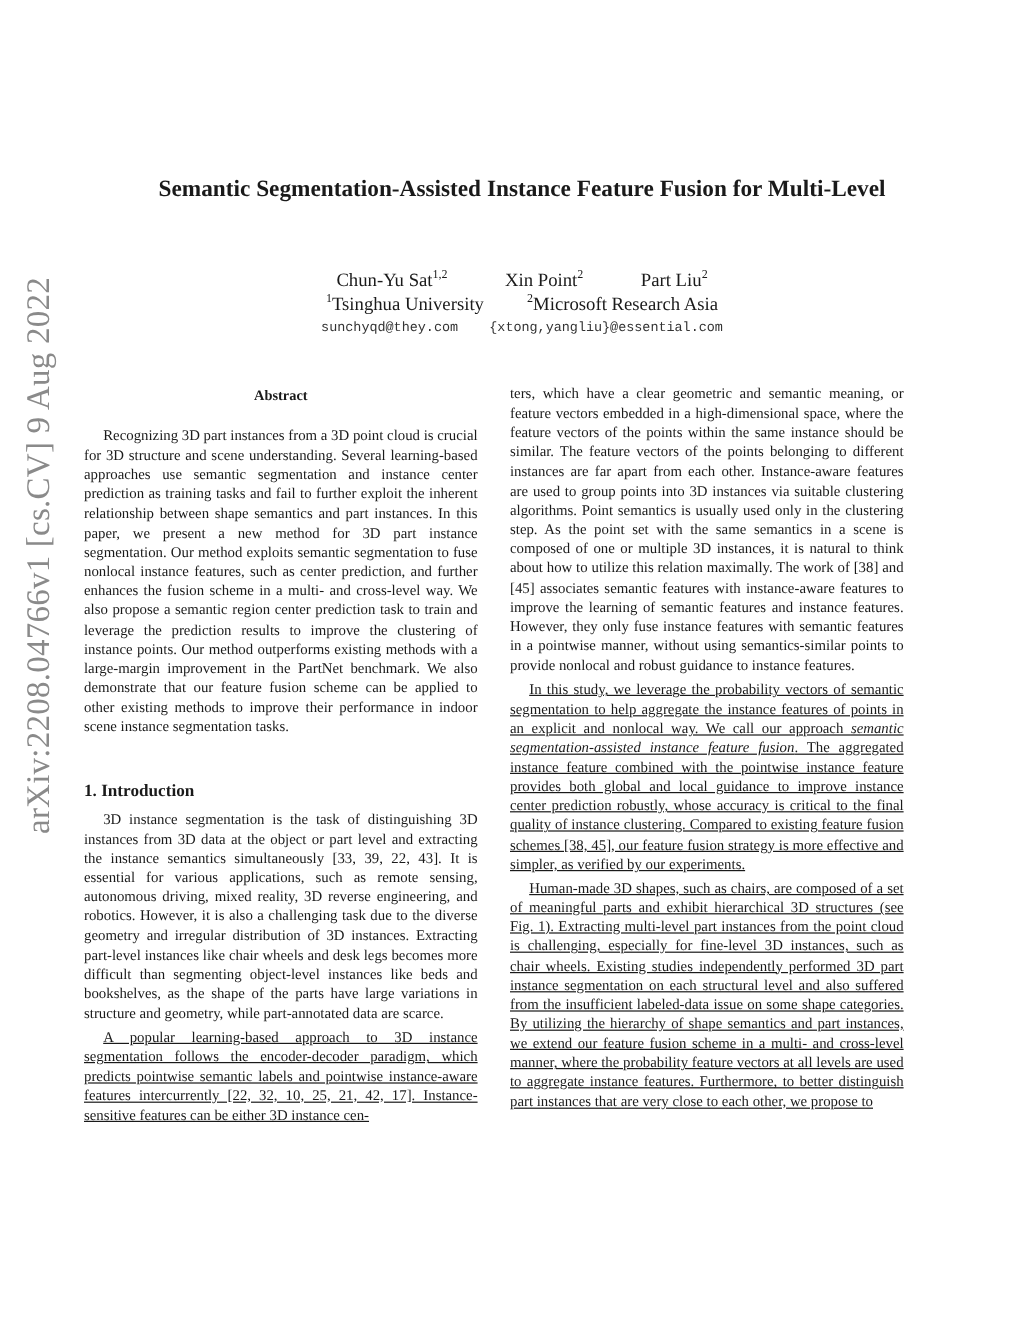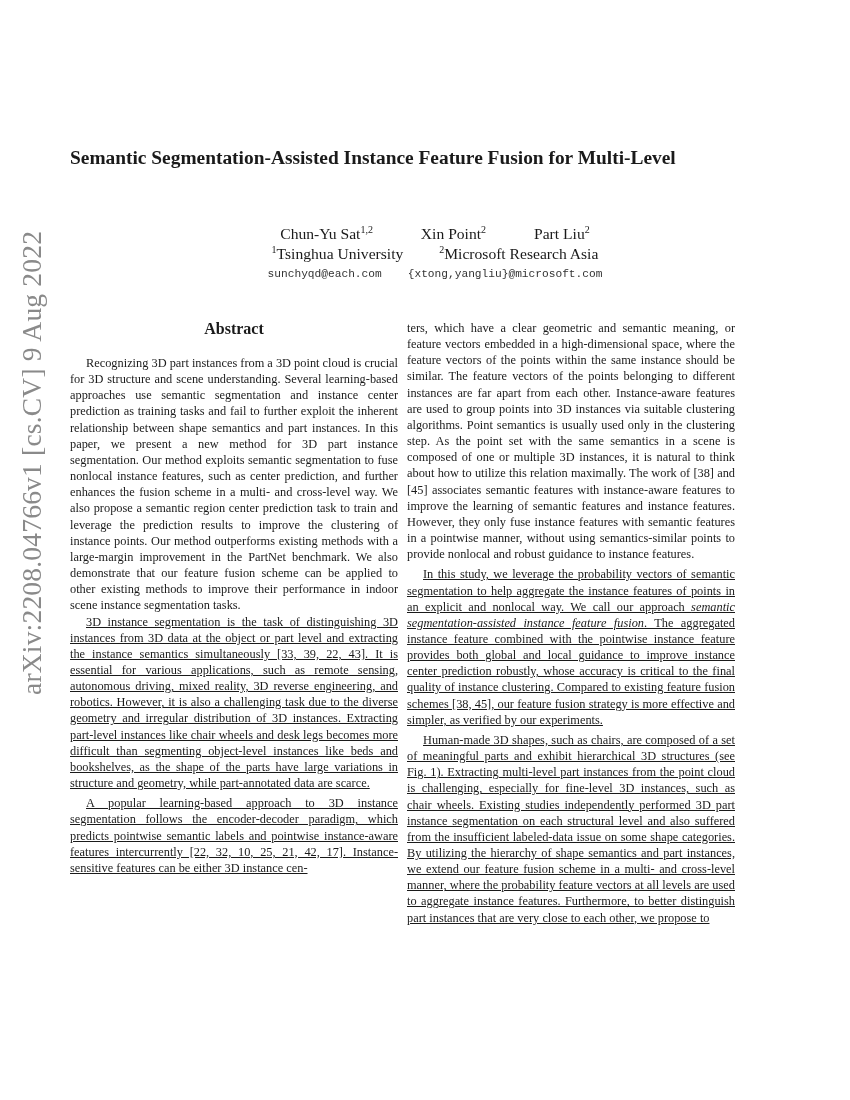--- a/index.html
+++ b/index.html
@@ -8,43 +8,43 @@
     font-family: "Liberation Serif", "DejaVu Serif", serif; color: #1a1a1a;
   }
   .arxiv-stamp {
     position: absolute; left: 10px; top: 290px; height: 405px; width: 44px;
     writing-mode: vertical-rl; transform: rotate(180deg);
     font-family: "Liberation Serif", serif; font-size: 27.5px; color: #8a8a8a;
     white-space: nowrap; text-align: left; line-height: 44px; letter-spacing: 0.2px;
   }
   .title {
     position: absolute; left: 70px; width: 730px; top: 145px;
-    text-align: left; font-weight: bold; font-size: 19.4px; line-height: 26px;
+    text-align: center; font-weight: bold; font-size: 19.4px; line-height: 26px;
   }
   .authors {
     position: absolute; left: 70px; width: 730px; top: 224px; text-align: center;
     font-size: 15.6px; line-height: 20px;
   }
   .authors sup { font-size: 10px; vertical-align: 6px; line-height: 0; }
   .authors .gap { display: inline-block; width: 44px; }
   .affil { position: absolute; left: 70px; width: 730px; top: 244px; text-align: center; font-size: 15.6px; line-height: 20px; }
   .affil .gap { display: inline-block; width: 32px; }
   .affil sup { font-size: 10px; vertical-align: 6px; line-height: 0; }
   .emails {
     position: absolute; left: 70px; width: 730px; top: 266px; text-align: center;
     font-family: "Liberation Mono", "DejaVu Sans Mono", monospace; font-size: 11.2px; color: #333; line-height: 16px;
   }
   .emails .gap { display: inline-block; width: 26px; }
   .col { position: absolute; width: 328px; font-size: 12.35px; line-height: 16.15px; text-align: justify; }
   .col p { margin: 0; }
   .col p.indent { text-indent: 16px; }
   .col p + p { margin-top: 0; text-decoration: underline; }
   .col-left { left: 70px; top: 320px; }
-  .col-right { left: 407px; top: 320px; }
-  .abstract-heading { text-align: center; font-weight: bold; font-size: 16px; line-height: 18px; margin: 0 0 17px 0; }
+  .col-right { left: 425px; top: 320px; }
+  .abstract-heading { text-align: center; font-weight: bold; font-size: 12px; line-height: 18px; margin: 0 0 17px 0; }
   .abstract-body { text-indent: 16px; }
   .section-heading { font-weight: bold; font-size: 14.3px; line-height: 18px; margin: 36px 0 7px 0; text-align: left; }
   .gap-para { margin-top: 4px !important; }
   em { font-style: italic; }
 </style>
 </head>
 <body>
 
 <div class="arxiv-stamp">arXiv:2208.04766v1  [cs.CV]  9 Aug 2022</div>
 
@@ -57,26 +57,27 @@
   <span>Xin Point</span><sup>2</sup><span class="gap"></span>
   <span>Part Liu</span><sup>2</sup>
 </div>
 
 <div class="affil">
   <sup>1</sup><span>Tsinghua University</span><span class="gap"></span>
   <sup>2</sup><span>Microsoft Research Asia</span>
 </div>
 
 <div class="emails">
-  <span>sunchyqd@each.com</span><span class="gap"></span><span>{xtong,yangliu}@microsoft.com</span>
+  <span>sunchyqd@they.com</span><span class="gap"></span><span>{xtong,yangliu}@essential.com</span>
 </div>
 
 <div class="col col-left">
   <div class="abstract-heading">Abstract</div>
   <p class="abstract-body">Recognizing 3D part instances from a 3D point cloud is crucial for 3D structure and scene understanding. Several learning-based approaches use semantic segmentation and instance center prediction as training tasks and fail to further exploit the inherent relationship between shape semantics and part instances. In this paper, we present a new method for 3D part instance segmentation.  Our method exploits semantic segmentation to fuse nonlocal instance features, such as center prediction, and further enhances the fusion scheme in a multi- and cross-level way. We also propose a semantic region center prediction task to train and leverage the prediction results to improve the clustering of instance points.  Our method outperforms existing methods with a large-margin improvement in the PartNet benchmark.  We also demonstrate that our feature fusion scheme can be applied to other existing methods to improve their performance in indoor scene instance segmentation tasks.</p>
+  <div class="section-heading">1. Introduction</div>
   <p class="indent">3D instance segmentation is the task of distinguishing 3D instances from 3D data at the object or part level and extracting the instance semantics simultaneously [33, 39, 22, 43]. It is essential for various applications, such as remote sensing, autonomous driving, mixed reality, 3D reverse engineering, and robotics. However, it is also a challenging task due to the diverse geometry and irregular distribution of 3D instances. Extracting part-level instances like chair wheels and desk legs becomes more difficult than segmenting object-level instances like beds and bookshelves, as the shape of the parts have large variations in structure and geometry, while part-annotated data are scarce.</p>
   <p class="indent gap-para">A popular learning-based approach to 3D instance segmentation follows the encoder-decoder paradigm, which predicts pointwise semantic labels and pointwise instance-aware features intercurrently [22, 32, 10, 25, 21, 42, 17]. Instance-sensitive features can be either 3D instance cen-</p>
 </div>
 
 <div class="col col-right">
   <p>ters, which have a clear geometric and semantic meaning, or feature vectors embedded in a high-dimensional space, where the feature vectors of the points within the same instance should be similar. The feature vectors of the points belonging to different instances are far apart from each other. Instance-aware features are used to group points into 3D instances via suitable clustering algorithms. Point semantics is usually used only in the clustering step. As the point set with the same semantics in a scene is composed of one or multiple 3D instances, it is natural to think about how to utilize this relation maximally. The work of [38] and [45] associates semantic features with instance-aware features to improve the learning of semantic features and instance features. However, they only fuse instance features with semantic features in a pointwise manner, without using semantics-similar points to provide nonlocal and robust guidance to instance features.</p>
   <p class="indent gap-para"><span>In this study, we leverage the probability vectors of semantic segmentation to help aggregate the instance features of points in an explicit and nonlocal way. We call our approach </span><em>semantic segmentation-assisted instance feature fusion</em><span>. The aggregated instance feature combined with the pointwise instance feature provides both global and local guidance to improve instance center prediction robustly, whose accuracy is critical to the final quality of instance clustering.  Compared to existing feature fusion schemes [38, 45], our feature fusion strategy is more effective and simpler, as verified by our experiments.</span></p>
   <p class="indent gap-para">Human-made 3D shapes, such as chairs, are composed of a set of meaningful parts and exhibit hierarchical 3D structures (see Fig. 1). Extracting multi-level part instances from the point cloud is challenging, especially for fine-level 3D instances, such as chair wheels. Existing studies independently performed 3D part instance segmentation on each structural level and also suffered from the insufficient labeled-data issue on some shape categories. By utilizing the hierarchy of shape semantics and part instances, we extend our feature fusion scheme in a multi- and cross-level manner, where the probability feature vectors at all levels are used to aggregate instance features.  Furthermore, to better distinguish part instances that are very close to each other, we propose to</p>
 </div>
 

